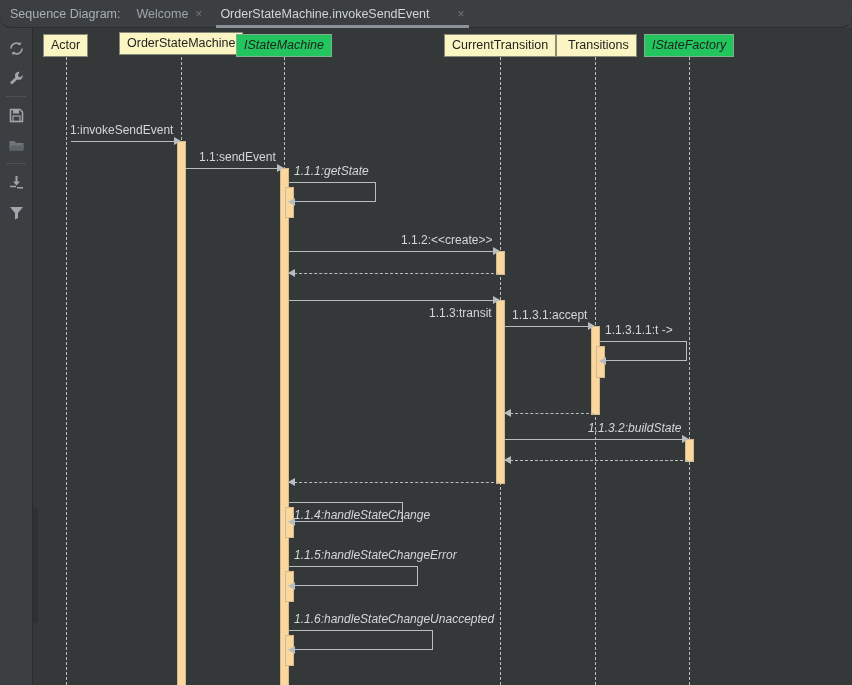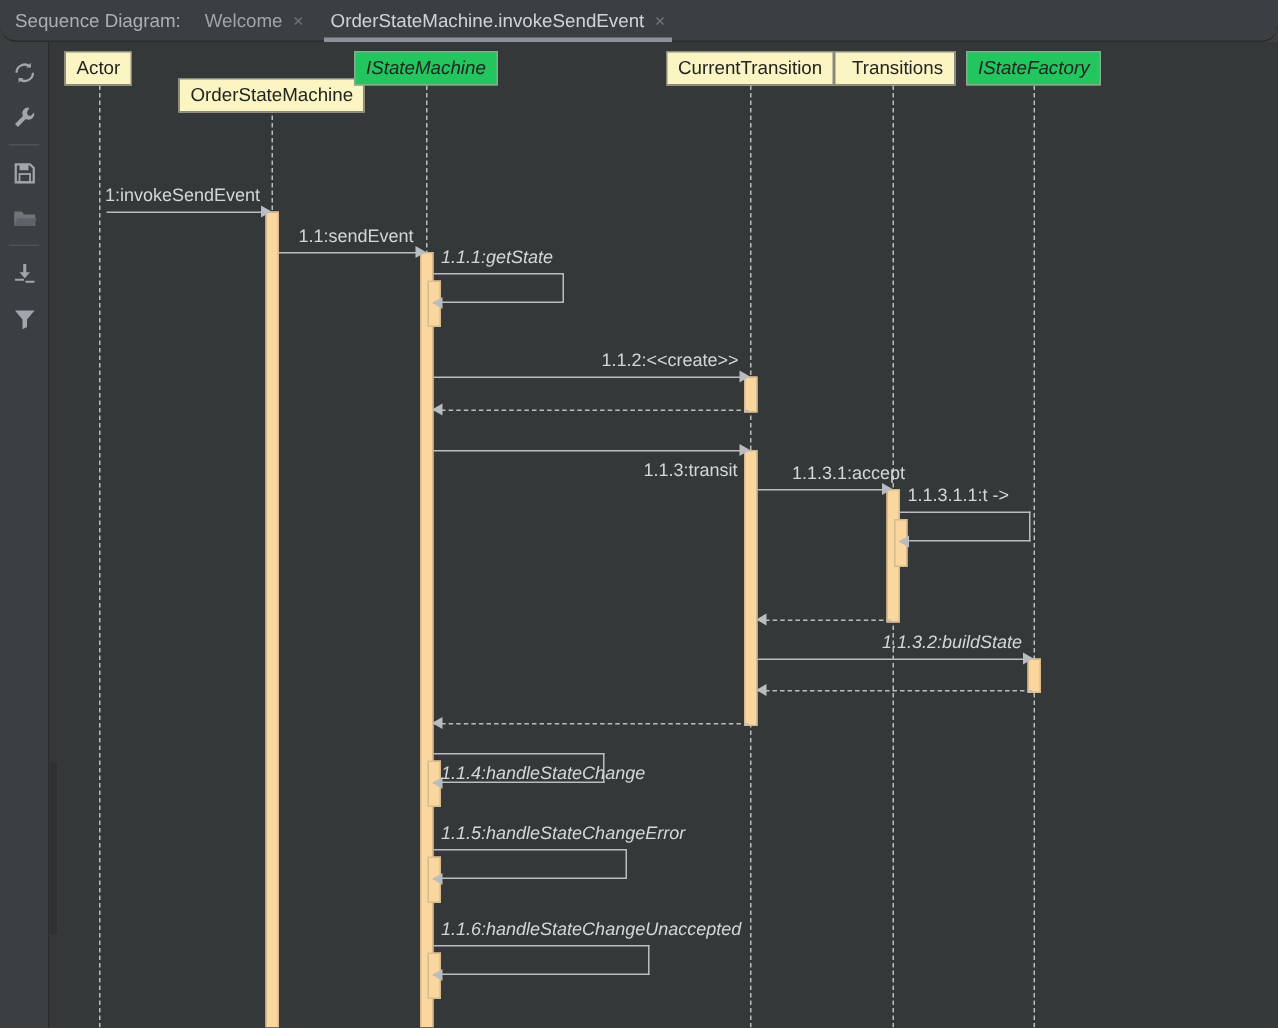--- a/index.html
+++ b/index.html
@@ -18,21 +18,21 @@
     display: flex; align-items: center; border-radius: 11px;
   }
   .tb-title {
     color: #a9b0b6; font-size: 12.5px; padding-left: 10px; padding-right: 6px;
     white-space: nowrap;
   }
   .tab {
     position: relative; height: 28px; display: flex; align-items: center;
     padding: 0 8px 0 10px; color: #9fa5ab; font-size: 12.5px; white-space: nowrap;
   }
-  .tab.active { color: #cfd4d8; }
+  .tab.active { color: #cfd4d8; gap: 21px; }
   .tab.active::after {
     content: ""; position: absolute; left: 6px; right: 4px; bottom: 0;
     height: 2.5px; background: #8c9299;
   }
   .tab .xclose {
     margin-left: 7px; color: #6f757b; font-size: 12px; line-height: 1;
   }
 
   
   #toolbar {
@@ -168,21 +168,21 @@
       <div class="thumb"></div>
     </div>
     <div id="diagram-layer">
         <div class="lifeline" style="left: 33px; top: 29px; height: 643px;"></div>
         <div class="lifeline" style="left: 148px; top: 29px; height: 643px;"></div>
         <div class="lifeline" style="left: 251px; top: 29px; height: 643px;"></div>
         <div class="lifeline" style="left: 467px; top: 29px; height: 643px;"></div>
         <div class="lifeline" style="left: 562px; top: 29px; height: 643px;"></div>
         <div class="lifeline" style="left: 656px; top: 29px; height: 643px;"></div>
         <div class="lhead" style="top: 6px; left: 10px;">Actor</div>
-        <div class="lhead" style="top: 24px; left: 86px;">OrderStateMachine</div>
+        <div class="lhead" style="top: 4px; left: 86px;">OrderStateMachine</div>
         <div class="lhead iface" style="top: 6px; left: 203px;">IStateMachine</div>
         <div class="lhead" style="top: 6px; left: 411px;">CurrentTransition</div>
         <div class="lhead" style="top: 6px; left: 523px; padding-left: 11px;">Transitions</div>
         <div class="lhead iface" style="top: 6px; left: 611px;">IStateFactory</div>
         <div class="act" style="left: 144px; top: 113px; height: 557px;"></div>
         <div class="act" style="left: 247px; top: 140px; height: 530px;"></div>
         <div class="act nested" style="left: 252px; top: 159px; height: 31px;"></div>
         <div class="act" style="left: 463px; top: 223px; height: 24px;"></div>
         <div class="act" style="left: 463px; top: 272px; height: 184px;"></div>
         <div class="act" style="left: 558px; top: 298px; height: 89px;"></div>
@@ -203,21 +203,21 @@
         <div class="msg" style="left: 256px; top: 223px; width: 210px;"></div>
         <div class="arrowhead right" style="top: 219px; left: 460px;"></div>
         <div class="mlabel" style="top: 206px; left: 368px;">1.1.2:&lt;&lt;create&gt;&gt;</div>
         <div class="msg ret" style="left: 256px; top: 245px; width: 210px;"></div>
         <div class="arrowhead left" style="top: 241px; left: 255px;"></div>
         <div class="msg" style="left: 256px; top: 272px; width: 210px;"></div>
         <div class="arrowhead right" style="top: 268px; left: 460px;"></div>
         <div class="mlabel" style="top: 255px; left: 396px; margin-top: 24px;">1.1.3:transit</div>
         <div class="msg" style="left: 472px; top: 298px; width: 89px;"></div>
         <div class="arrowhead right" style="top: 294px; left: 555px;"></div>
-        <div class="mlabel" style="top: 281px; left: 479px; margin-left: 16px;">1.1.3.1:accept</div>
+        <div class="mlabel" style="top: 281px; left: 479px;">1.1.3.1:accept</div>
         <div class="selfcall" style="left: 567px; top: 313px; width: 87px; height: 20px;"></div>
         <div class="arrowhead left" style="left: 566px; top: 329px;"></div>
         <div class="mlabel" style="left: 572px; top: 296px;">1.1.3.1.1:t -&gt;</div>
         <div class="msg ret" style="left: 472px; top: 385px; width: 89px;"></div>
         <div class="arrowhead left" style="top: 381px; left: 471px;"></div>
         <div class="msg" style="left: 472px; top: 411px; width: 183px;"></div>
         <div class="arrowhead right" style="top: 407px; left: 649px;"></div>
         <div class="mlabel ital" style="top: 394px; left: 555px;">1.1.3.2:buildState</div>
         <div class="msg ret" style="left: 472px; top: 432px; width: 183px;"></div>
         <div class="arrowhead left" style="top: 428px; left: 471px;"></div>

